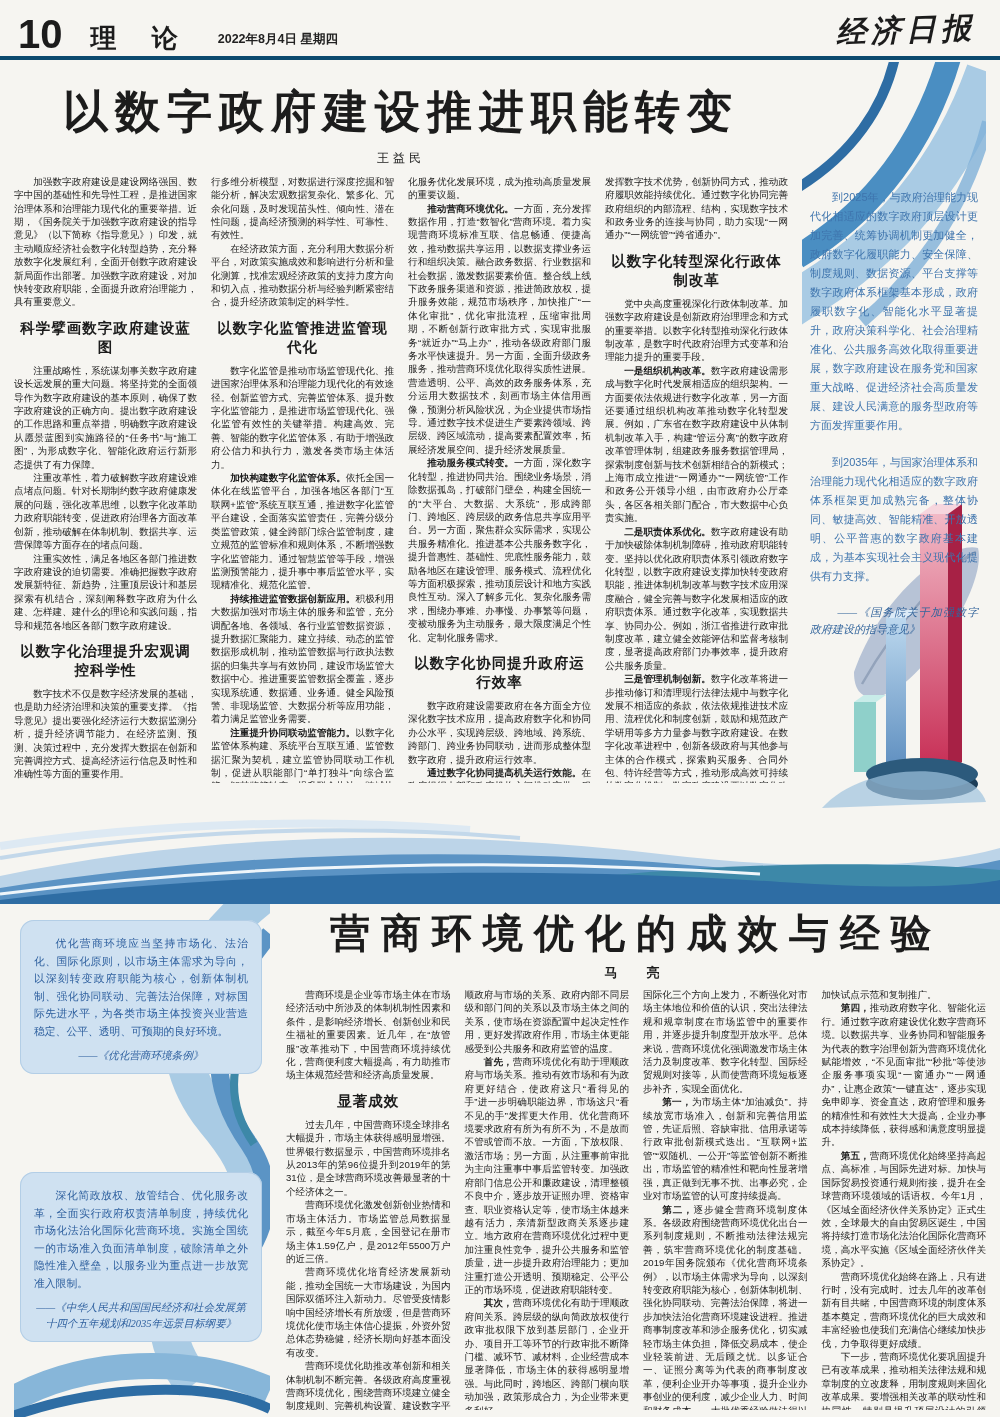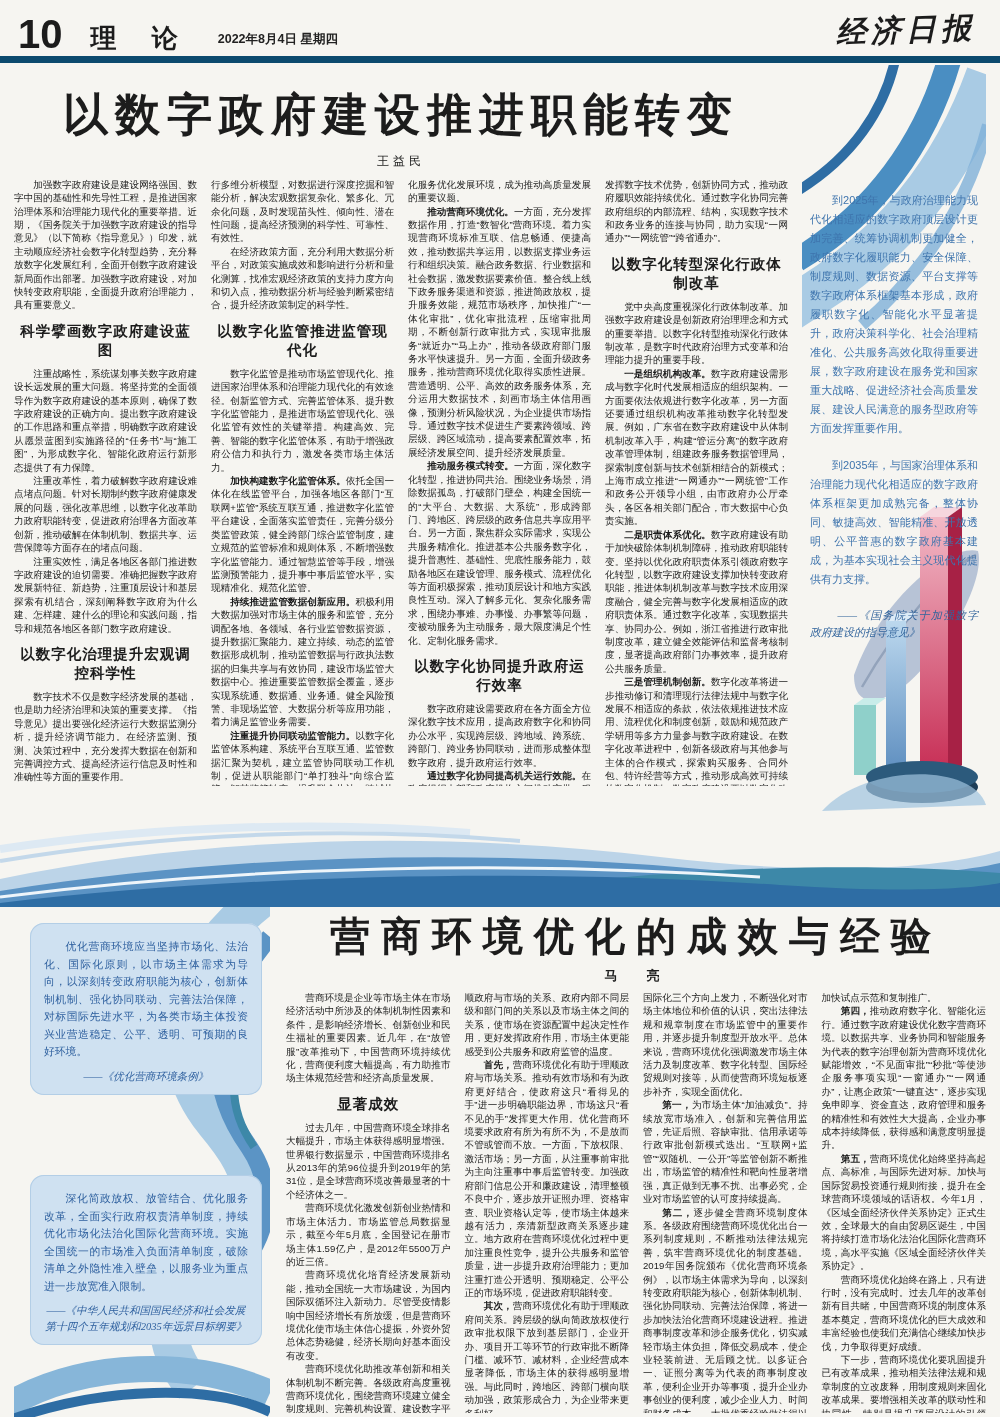--- a/index.html
+++ b/index.html
@@ -1,18 +1,18 @@
 <!DOCTYPE html>
 <html><head>
 <meta charset="utf-8">
 <style>
   html,body{margin:0;padding:0;}
   body{width:1000px;height:1417px;background:#f6f5f1;font-family:"Liberation Sans","DejaVu Sans",sans-serif;color:#1c1c1c;overflow:hidden;position:relative;}
   
-  .masthead{display:flex;align-items:flex-end;padding:10px 18px 5px;border-bottom:7px solid #0c4a6e;}
+  .masthead{display:flex;align-items:flex-end;padding:10px 18px 5px;border-bottom:4px solid #0c4a6e;}
   .mh-num{font-size:40px;font-weight:900;line-height:.85;}
   .mh-sec{font-size:26px;font-weight:900;letter-spacing:14px;margin-left:28px;line-height:1;}
   .mh-date{font-size:12.5px;font-weight:700;margin-left:26px;padding-bottom:3px;color:#222;}
   .mh-logo{margin-left:auto;font-family:"Liberation Serif",serif;font-style:italic;font-weight:900;font-size:30px;letter-spacing:5px;transform:rotate(-2deg);padding-right:6px;}
   
   .a1{position:relative;margin:2px 14px 0;height:746px;}
   .a1-right{position:absolute;top:0;right:0;width:184px;height:100%;overflow:hidden;}
   .a1-main{margin-right:198px;}
   .a1-title{font-size:45px;font-weight:700;text-align:center;letter-spacing:7px;padding-top:24px;line-height:1.15;}
   .a1-byline{text-align:center;font-size:12px;font-family:"Liberation Serif",serif;margin:12px 0 8px;letter-spacing:4px;}
@@ -25,21 +25,21 @@
   
   .sidebar-panel{position:absolute;top:126px;left:8px;width:168px;}
   .sq{font-size:11px;line-height:19px;color:#3e74ad;text-align:justify;text-indent:2em;margin:0 0 18px;}
   .sq-src{font-size:11px;line-height:17px;color:#33659c;font-family:"Liberation Serif",serif;font-style:italic;margin:2px 0 0;text-indent:2.5em;text-align:justify;}
   
   .banner{height:94px;margin-top:2px;overflow:hidden;}
   .banner svg{display:block;}
   
   .a2{display:flex;margin:0 14px;gap:16px;height:515px;position:relative;}
   .a2-left{width:256px;position:relative;flex:none;overflow:hidden;}
-  .qbox{position:absolute;left:16px;right:8px;background:#cfe1f1;border-radius:14px;padding:15px 14px 10px;box-shadow:0 0 0 1px #b3cee6 inset;}
+  .qbox{position:absolute;left:6px;right:8px;background:#cfe1f1;border-radius:14px;padding:15px 14px 10px;box-shadow:0 0 0 1px #b3cee6 inset;}
   .qbox1{top:16px;}
   .qbox2{top:268px;}
   .qb-text{font-size:10.8px;line-height:17.5px;color:#2d5f9e;text-align:justify;text-indent:2em;margin:0;}
   .qb-src{font-size:10.6px;line-height:16px;color:#2d5f9e;font-family:"Liberation Serif",serif;font-style:italic;margin:8px 0 0;text-align:center;}
   .a2-main{flex:1;min-width:0;}
   .a2-title{font-family:"Liberation Serif","DejaVu Serif",serif;font-size:40px;font-weight:900;letter-spacing:11px;text-align:center;padding-top:8px;line-height:1.1;}
   .a2-byline{text-align:center;font-size:13px;font-family:"Liberation Serif",serif;font-weight:700;letter-spacing:8px;margin:8px 0 6px;}
   .cols2{display:flex;gap:14px;height:422px;overflow:hidden;}
 </style>
 </head>

